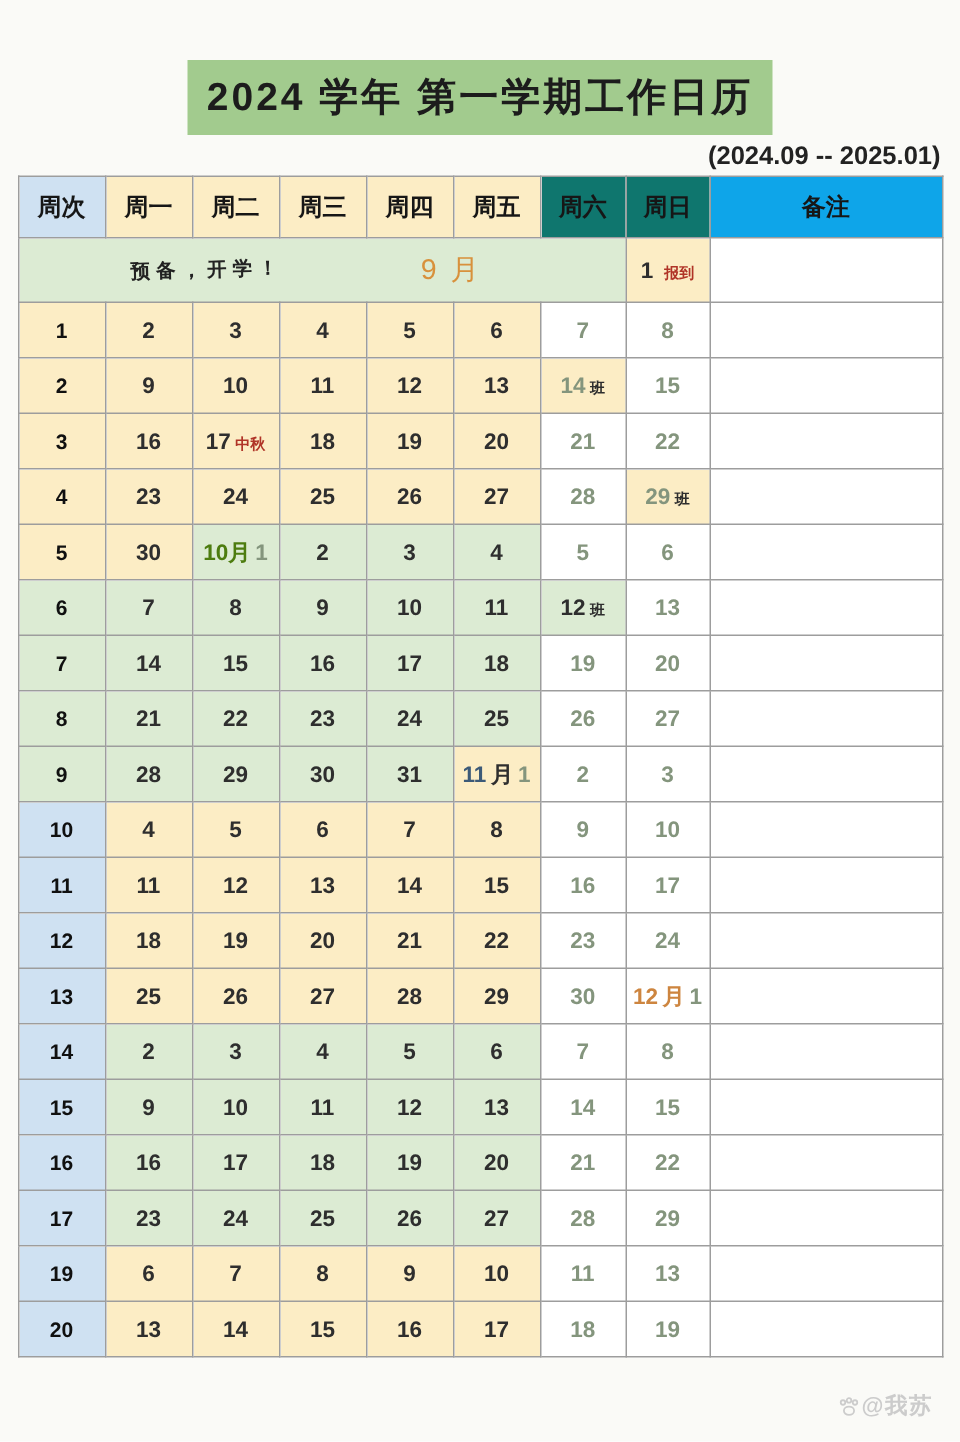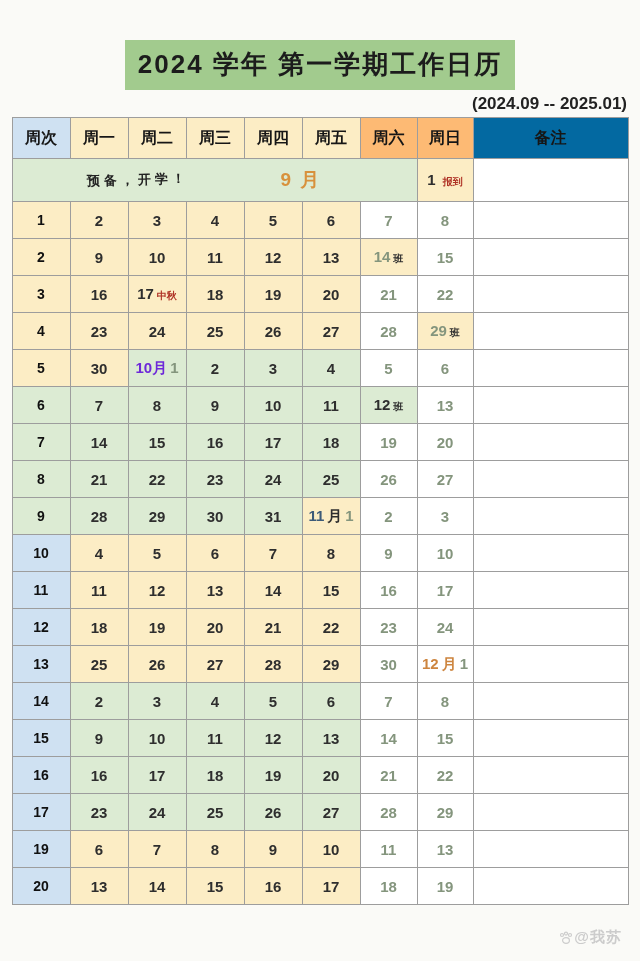--- a/index.html
+++ b/index.html
@@ -42,28 +42,28 @@
   }
   .cal th { height:41px; font-size:16px; font-weight:bold; color:#161616; }
   tr.month-row td { height:43px; }
   tr.data-row td { height:37px; }
 
   
   .bg-y { background:#fcedc5; }
   .bg-g { background:#dcebd3; }
   .bg-w { background:#ffffff; }
   .bg-b { background:#cfe1f2; }
-  .hd-g { background:#fdba74; }
-  .hd-p { background:#0369a1; }
+  .hd-g { background:#0f766e; }
+  .hd-p { background:#0ea5e9; }
 
   
   .t-dark  { color:#2e2e2e; }
   .t-wknd  { color:#84957d; }
   .t-red   { color:#b03427;text-align:right; }
-  .t-gold  { color:#6d28d9; }
+  .t-gold  { color:#4d7c0f; }
   .t-orange{ color:#cd853f; }
   .t-navy  { color:#3c5a78; }
   .t-redhand { color:#d43030; font-style:italic; font-weight:700; }
   .sm { font-size:10px; font-weight:700; }
   .xs { font-size:8.5px; }
 
   .th-sat { color:#4e7b42; }
   .th-sun { color:#d9973d;margin-top:43px; }
 
   .week-cell { font-size:14px; font-weight:700; color:#101010; }
@@ -74,21 +74,21 @@
   .month-inner { display:flex; align-items:center; height:100%; }
   .hand-note {
     display:inline-block;
     margin-left:74px;
     font-size:13px; font-weight:700; color:#222;
     letter-spacing:4px;
     transform:rotate(-1.5deg);
   }
   .month-label {
     margin-left:92px;
-    color:#d8913c; font-size:19px; font-weight:700; letter-spacing:2px;
+    color:#d8913c; font-size:19px; font-weight:400; letter-spacing:2px;
   }
 
   .watermark {
     position:absolute; right:18px; bottom:14px;
     display:flex; align-items:center; gap:0;
     color:#cccccc; font-size:15px; font-weight:700; letter-spacing:1px;
     user-select:none;
   }
   .watermark svg { display:block; }
 </style>

